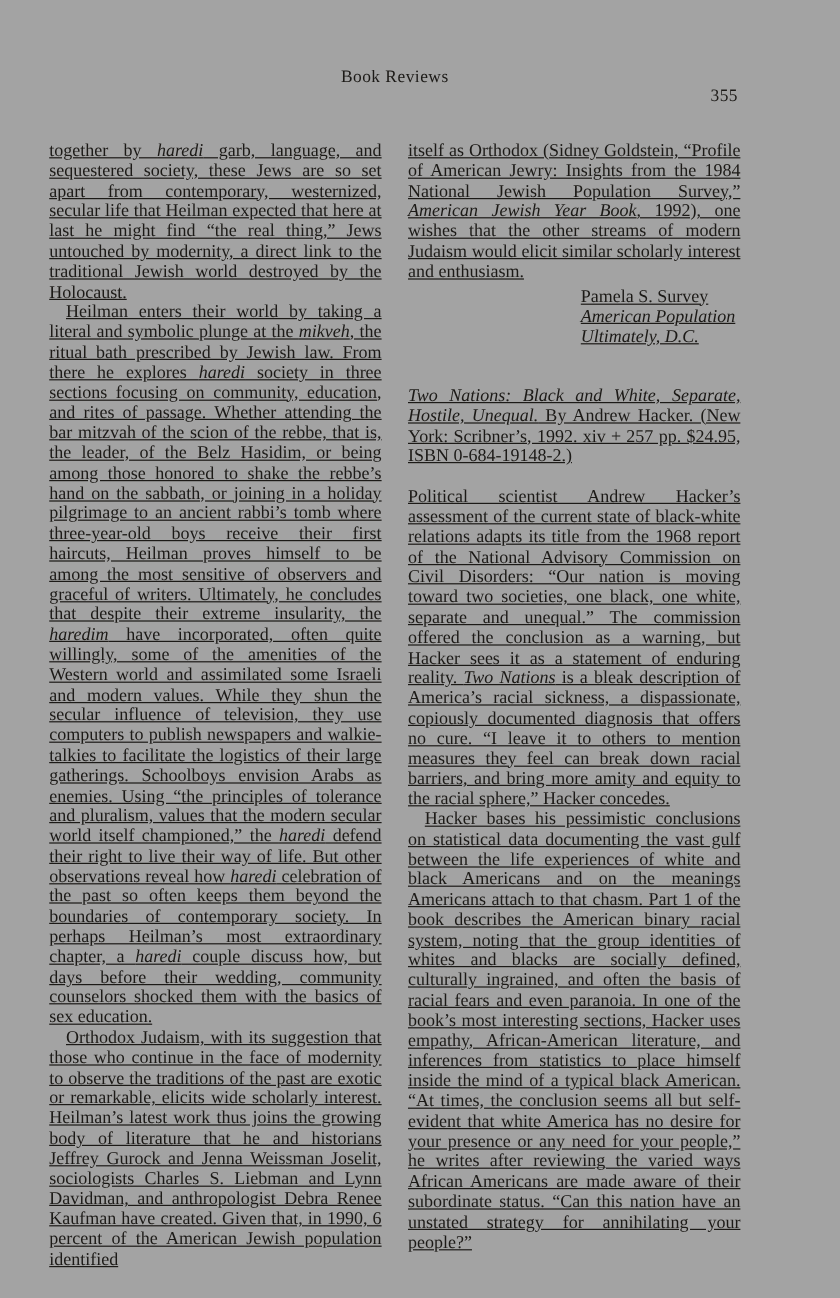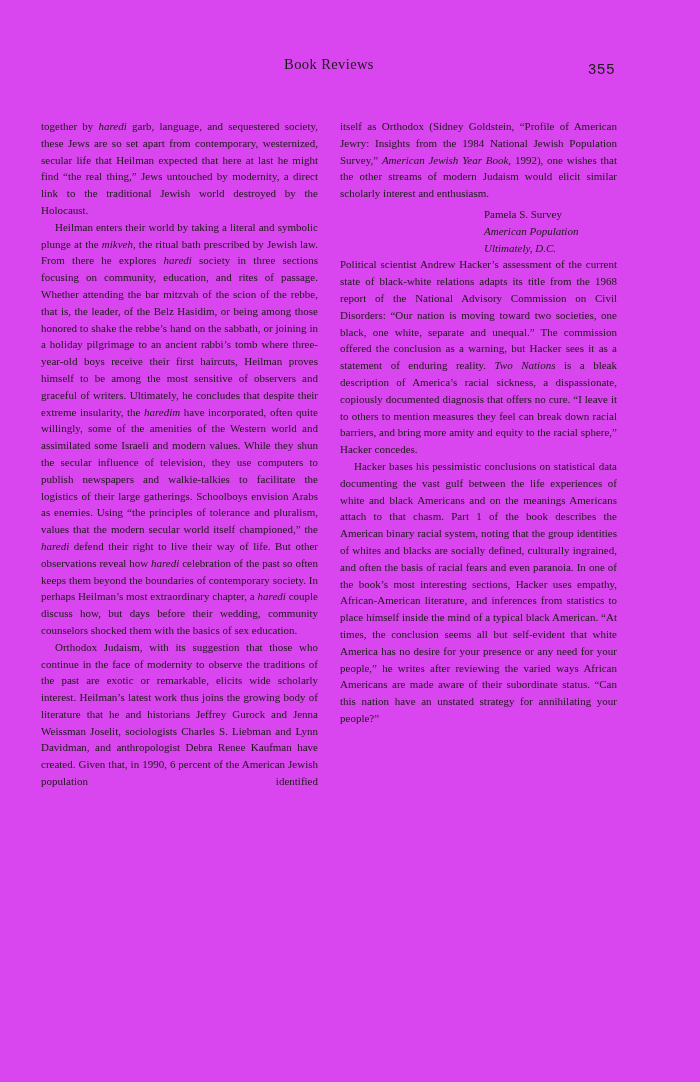--- a/index.html
+++ b/index.html
@@ -6,51 +6,52 @@
   body {
     width: 700px; height: 1082px;
     background: #fdfcfa;
     font-family: "Liberation Serif", "DejaVu Serif", serif;
     color: #1c1a17;
   }
   .sheet {
     position: relative;
     width: 700px; height: 1082px;
     overflow: hidden;
-    background: #d946ef;
+    background: #a3a3a3;
   }
   .content {
     position: absolute;
     left: 41px; top: 0;
     width: 576px;
   }
   .page-header {
     position: relative;
     margin-top: 56px;
     height: 18px;
     font-size: 14.5px;
     letter-spacing: 0.4px;
   }
   .running-head {
     position: absolute; left: 0; right: 0;
     text-align: center;
   }
   .page-number {
-    position: absolute; right: 2px; top: 6px; font-family: Liberation Mono, monospace;
+    position: absolute; right: 2px; top: 16px;
   }
   .columns {
     display: flex;
     gap: 22px;
     margin-top: 44px;
   }
   .column {
     width: 277px;
-    font-size: 11px;
+    font-size: 15px;
     line-height: 16.8px;
     text-align: justify;
+    text-decoration: underline;
   }
   p.para { margin: 0; }
   p.para.indent { text-indent: 14px; }
   p.para.jlast { text-align-last: justify; }
   em { font-style: italic; }
   .signature {
     margin-top: 4px;
     margin-left: 144px;
     line-height: 16.8px;
   }
@@ -84,20 +85,21 @@
         <div>
             <p class="para"><span>itself as Orthodox (Sidney Goldstein, “Profile of American Jewry: Insights from the 1984 National Jewish Population Survey,” </span><em>American Jewish Year Book</em><span>, 1992), one wishes that the other streams of modern Judaism would elicit similar scholarly interest and enthusiasm.</span></p>
           </div>
 
         <div class="signature">
           <div>Pamela S. Survey</div>
           <div class="italic">American Population</div>
           <div class="italic">Ultimately, D.C.</div>
         </div>
 
+        <p class="para citation"><em>Two Nations: Black and White, Separate, Hostile, Unequal.</em><span> By Andrew Hacker. (New York: Scribner’s, 1992. xiv + 257 pp. $24.95, ISBN 0-684-19148-2.)</span></p>
 
         <div>
             <p class="para"><span>Political scientist Andrew Hacker’s assessment of the current state of black-white relations adapts its title from the 1968 report of the National Advisory Commission on Civil Disorders: “Our nation is moving toward two societies, one black, one white, separate and unequal.” The commission offered the conclusion as a warning, but Hacker sees it as a statement of enduring reality. </span><em>Two Nations</em><span> is a bleak description of America’s racial sickness, a dispassionate, copiously documented diagnosis that offers no cure. “I leave it to others to mention measures they feel can break down racial barriers, and bring more amity and equity to the racial sphere,” Hacker concedes.</span></p>
             <p class="para indent"><span>Hacker bases his pessimistic conclusions on statistical data documenting the vast gulf between the life experiences of white and black Americans and on the meanings Americans attach to that chasm. Part 1 of the book describes the American binary racial system, noting that the group identities of whites and blacks are socially defined, culturally ingrained, and often the basis of racial fears and even paranoia. In one of the book’s most interesting sections, Hacker uses empathy, African-American literature, and inferences from statistics to place himself inside the mind of a typical black American. “At times, the conclusion seems all but self-evident that white America has no desire for your presence or any need for your people,” he writes after reviewing the varied ways African Americans are made aware of their subordinate status. “Can this nation have an unstated strategy for annihilating your people?”</span></p>
           </div>
       </div>
 
     </div>
   </div>
 </div>

